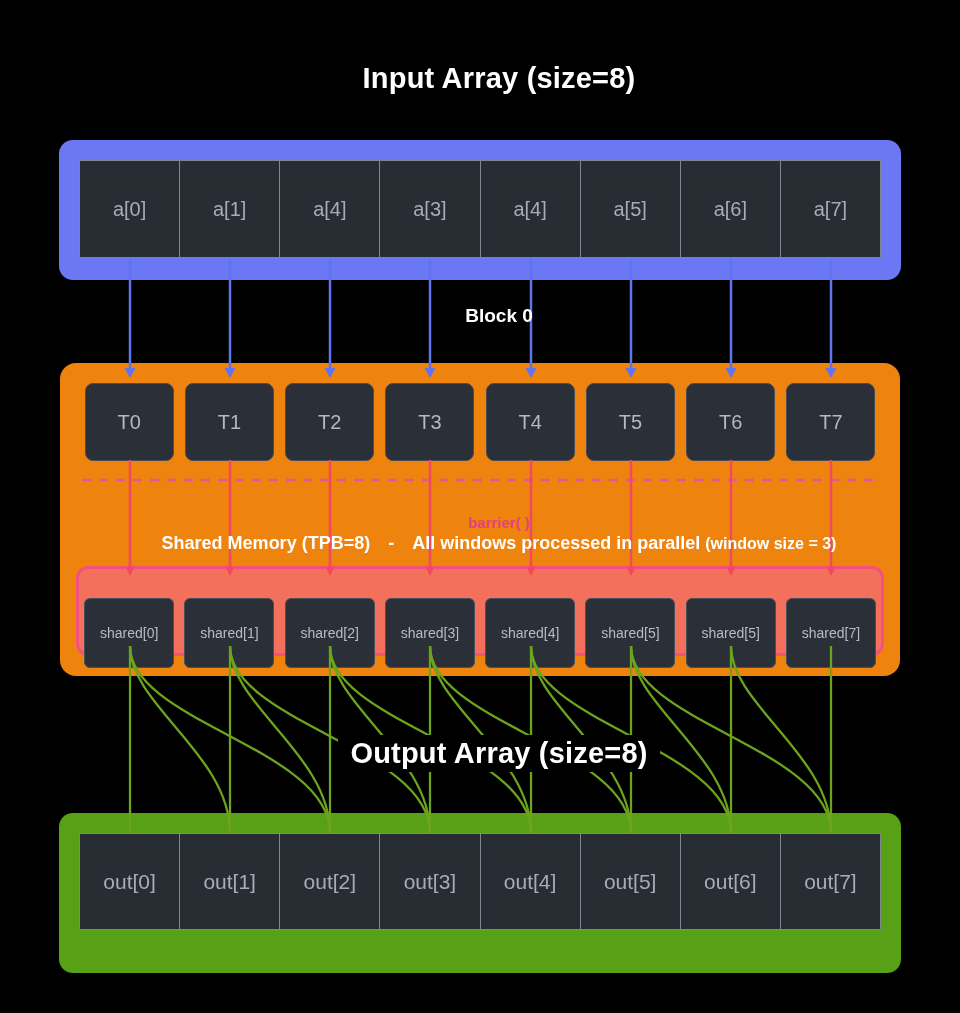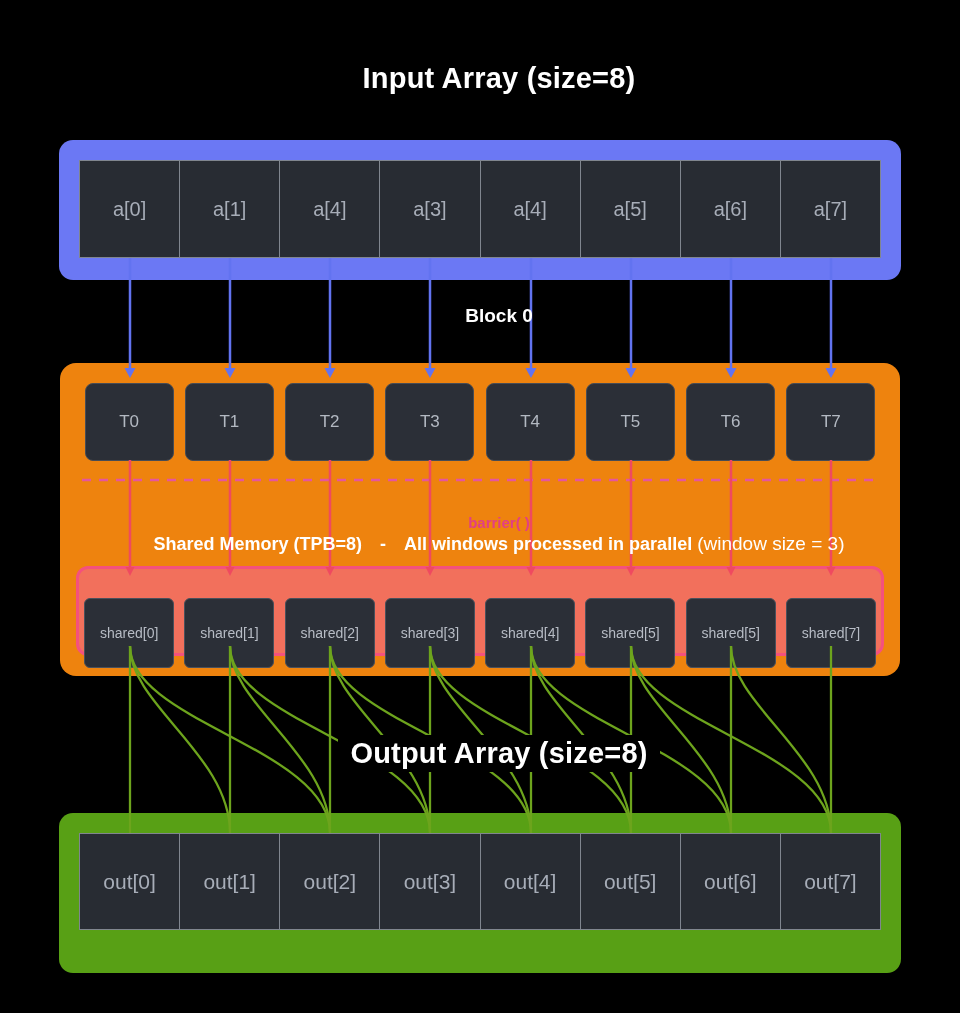--- a/index.html
+++ b/index.html
@@ -33,32 +33,32 @@
   #block-wrap{
     left:60px;top:363px;width:840px;height:313px;background:#ee830e;
     border-radius:16px;z-index:1;
   }
   .slotrow{position:absolute;display:flex;}
   #thread-row{left:79px;top:383px;width:802px;height:78px;}
   .slot{flex:1;display:flex;align-items:center;justify-content:center;}
   .tbox{
     width:89px;height:78px;background:#2b2f37;border:1px solid #474c55;
     border-radius:8px;box-sizing:border-box;display:flex;align-items:center;
-    justify-content:center;color:#b3b9c2;font-size:17px;
+    justify-content:center;color:#b3b9c2;font-size:20px;
   }
   #barrier-label{
     left:0;right:0;top:492px;text-align:center;color:#e23f84;
     font-size:15px;font-weight:600;z-index:10;margin-top:22px;
   }
   #shared-label{
     left:0;right:0;top:533px;text-align:center;color:#fff;font-size:18px;
     font-weight:600;z-index:10;
   }
   #shared-label .sep{margin:0 18px;}
-  #shared-label .note{font-size:19px;font-weight:400;}
+  #shared-label .note{font-size:16px;font-weight:700;}
   #shared-wrap{
     left:76px;top:566px;width:808px;height:90px;background:#f2705c;
     border:3px solid #f4517e;border-radius:12px;box-sizing:border-box;z-index:1;
   }
   #shared-row{left:79px;top:576px;width:802px;height:70px;}
   .sbox{
     width:90px;height:70px;background:#2b2f37;border:1px solid #4a505b;
     border-radius:6px;box-sizing:border-box;display:flex;align-items:center;
     justify-content:center;color:#b7bcc5;font-size:14px;margin-top:44px;
   }

